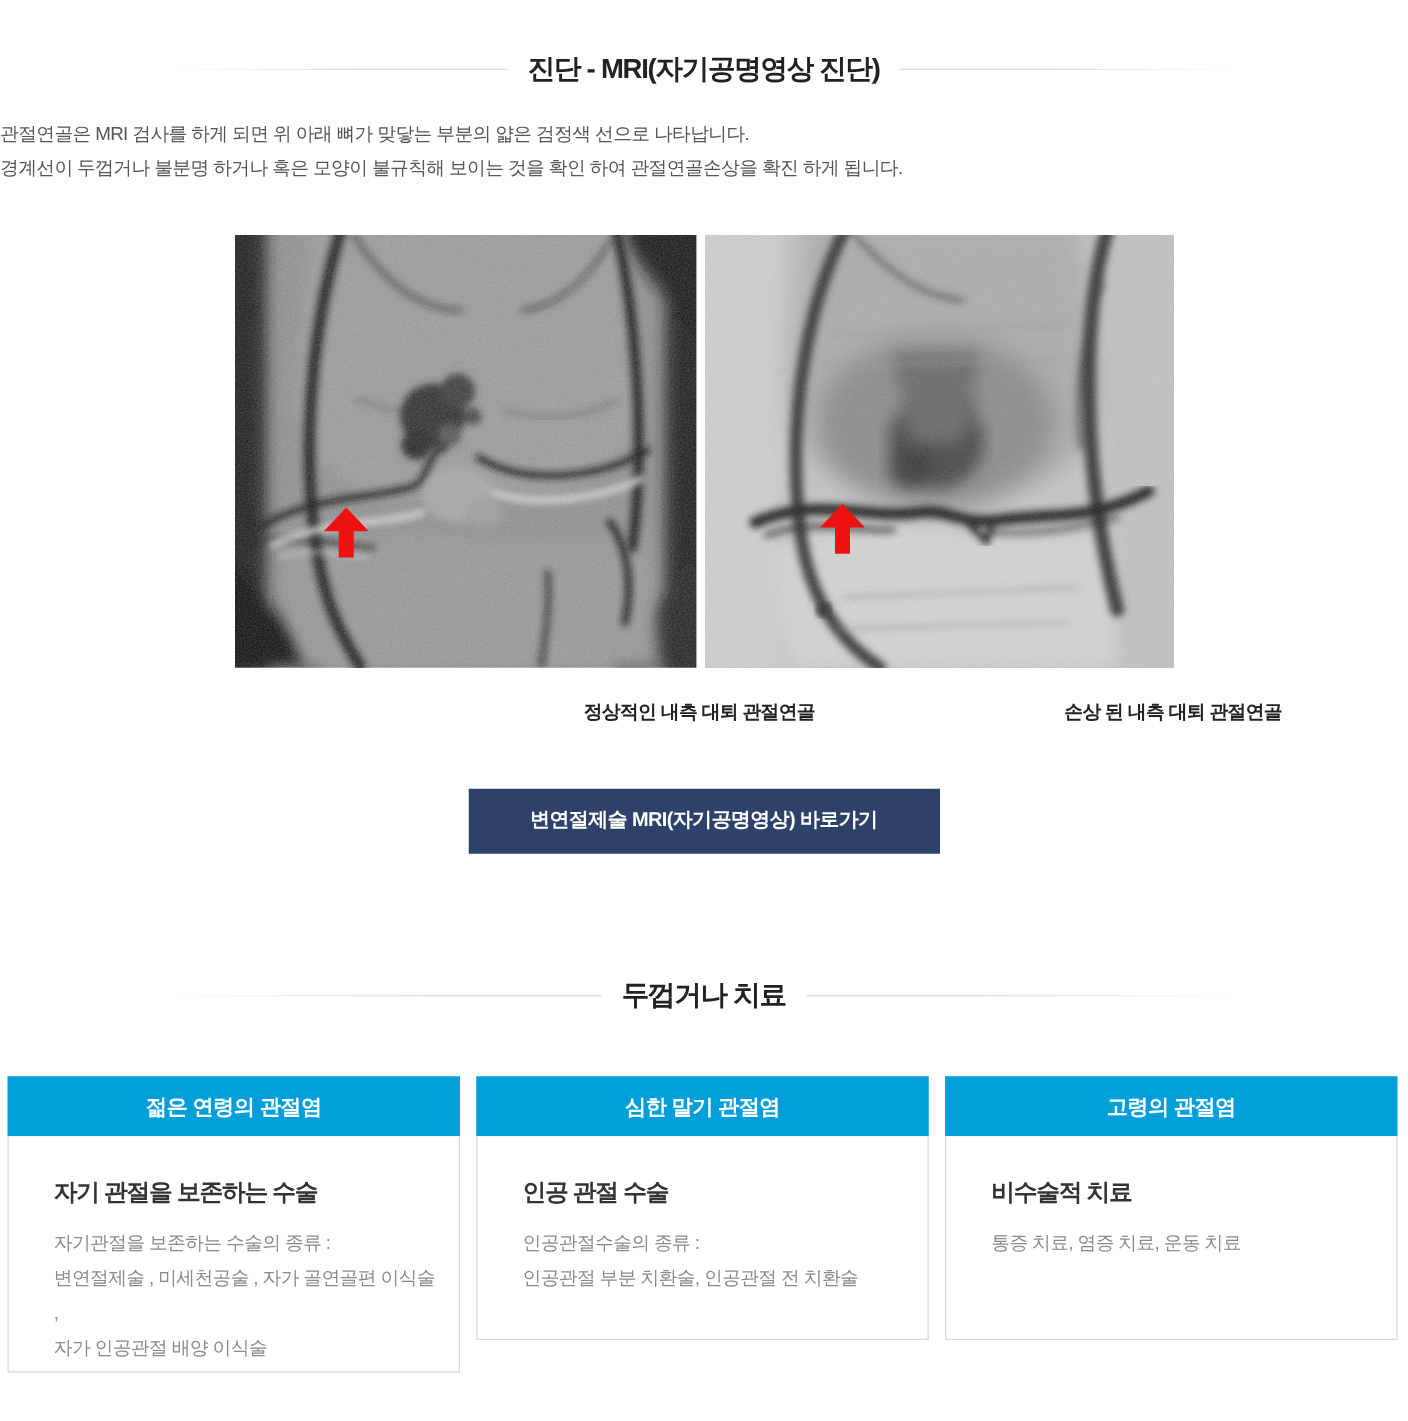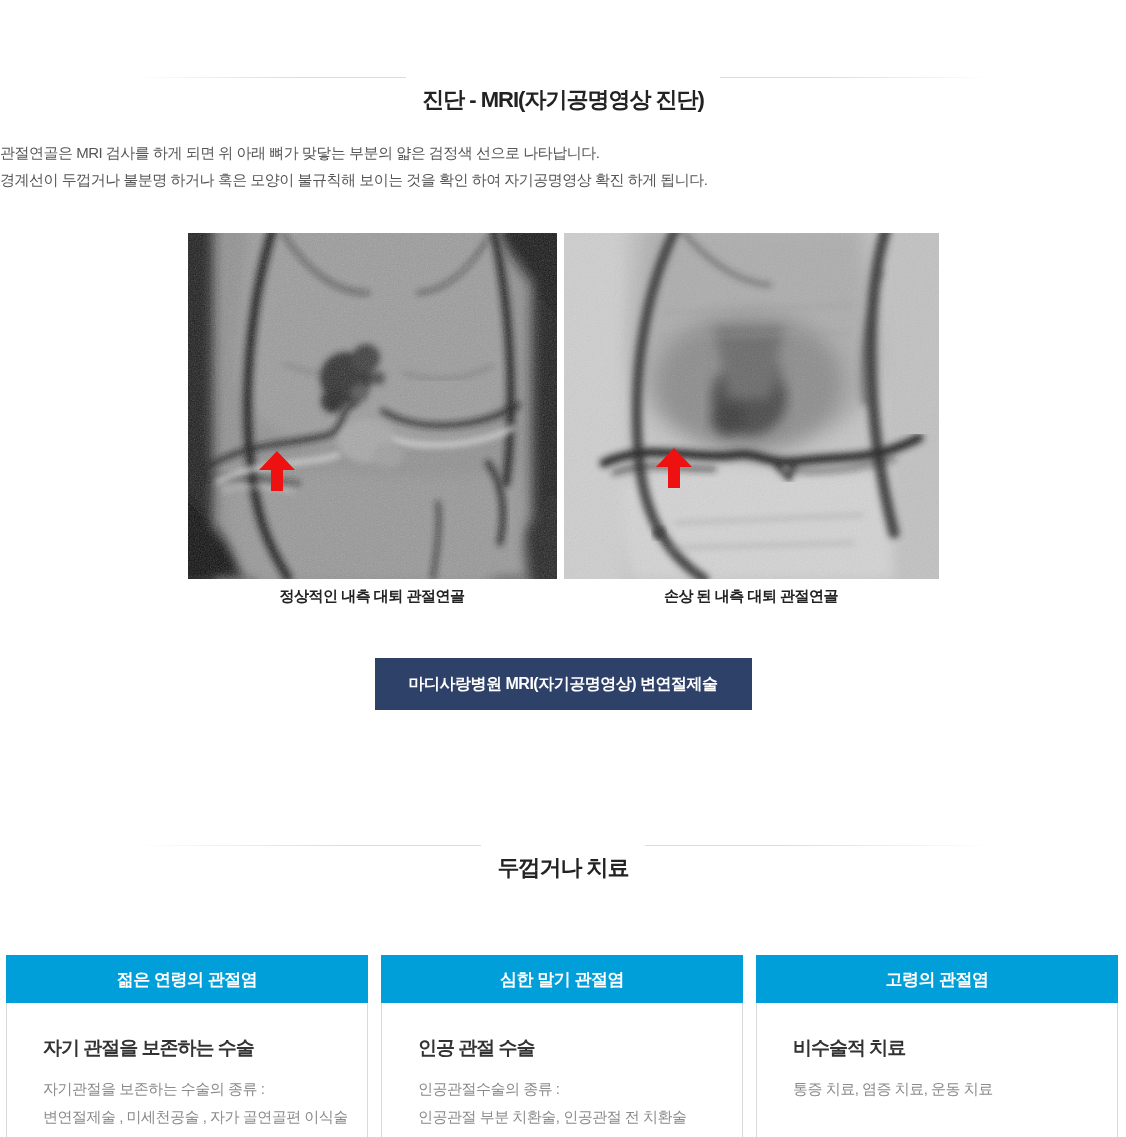--- a/index.html
+++ b/index.html
@@ -26,21 +26,20 @@
   }
   .section-title .line.left  { background: linear-gradient(to right, rgba(221,221,221,0), #dcdcdc 60%); }
   .section-title .line.right { background: linear-gradient(to left,  rgba(221,221,221,0), #dcdcdc 60%); }
   .section-title .text {
     padding: 0 16px;
     font-size: 22px;
     font-weight: bold;
     color: #222;
     letter-spacing: -1px;
     white-space: nowrap;
-    margin-top: 45px;
   }
 
   .description {
     margin-top: 24px;
     text-align: left;
     font-size: 15px;
     line-height: 27px;
     color: #555;
     letter-spacing: -0.5px;
   }
@@ -49,23 +48,23 @@
     margin-top: 40px;
     display: flex;
     justify-content: center;
     gap: 7px;
   }
   .mri-figure { display: block; }
   .mri-img { display: block; background: #8f8f8f; }
 
   .caption-row {
     display: flex;
-    justify-content: center;
+    justify-content: flex-end;
     gap: 7px;
-    margin-top: 8px;
+    margin-top: 26px;
   }
   .caption {
     text-align: center;
     font-size: 15px;
     font-weight: bold;
     color: #222;
     letter-spacing: -0.5px;
   }
   .caption.left  { width: 369px; }
   .caption.right { width: 375px; }
@@ -83,21 +82,21 @@
     letter-spacing: -0.5px;
     border: none;
     cursor: pointer;
     text-align: center;
     font-family: "Liberation Sans", "DejaVu Sans", sans-serif;
   }
 
   .treatment-title { margin-top: 98px; }
 
   .cards {
-    margin: 72px 8px 0 6px;
+    margin: 50px 8px 0 6px;
     display: flex;
     justify-content: space-between;
     gap: 10px;
   }
   .card { width: 362px; }
   .card-header {
     height: 48px;
     background: #019fd9;
     color: #ffffff;
     font-size: 17px;
@@ -134,21 +133,21 @@
 <div class="page">
 
   <div class="section-title">
     <span class="line left"></span>
     <span class="text">진단 - MRI(자기공명영상 진단)</span>
     <span class="line right"></span>
   </div>
 
   <div class="description">
     <div>관절연골은 MRI 검사를 하게 되면 위 아래 뼈가 맞닿는 부분의 얇은 검정색 선으로 나타납니다.</div>
-    <div>경계선이 두껍거나 불분명 하거나 혹은 모양이 불규칙해 보이는 것을 확인 하여 자기공명영상 확진 하게 됩니다.</div>
+    <div>경계선이 두껍거나 불분명 하거나 혹은 모양이 불규칙해 보이는 것을 확인 하여 관절연골손상을 확진 하게 됩니다.</div>
   </div>
 
   <div class="mri-row">
 
     <div class="mri-figure">
       <svg class="mri-img" width="369" height="346" viewBox="0 0 369 346">
         <defs>
           <filter id="grain" x="0" y="0" width="100%" height="100%">
             <feTurbulence type="fractalNoise" baseFrequency="0.8" numOctaves="2" stitchTiles="stitch"></feTurbulence>
             <feColorMatrix type="saturate" values="0"></feColorMatrix>
@@ -285,21 +284,21 @@
       </svg>
     </div>
   </div>
 
   <div class="caption-row">
     <div class="caption left">정상적인 내측 대퇴 관절연골</div>
     <div class="caption right">손상 된 내측 대퇴 관절연골</div>
   </div>
 
   <div class="cta-wrap">
-    <button class="cta-button">마디사랑병원 MRI(자기공명영상) 변연절제술</button>
+    <button class="cta-button">변연절제술 MRI(자기공명영상) 바로가기</button>
   </div>
 
   <div class="section-title treatment-title">
     <span class="line left"></span>
     <span class="text">두껍거나 치료</span>
     <span class="line right"></span>
   </div>
 
   <div class="cards">
 

